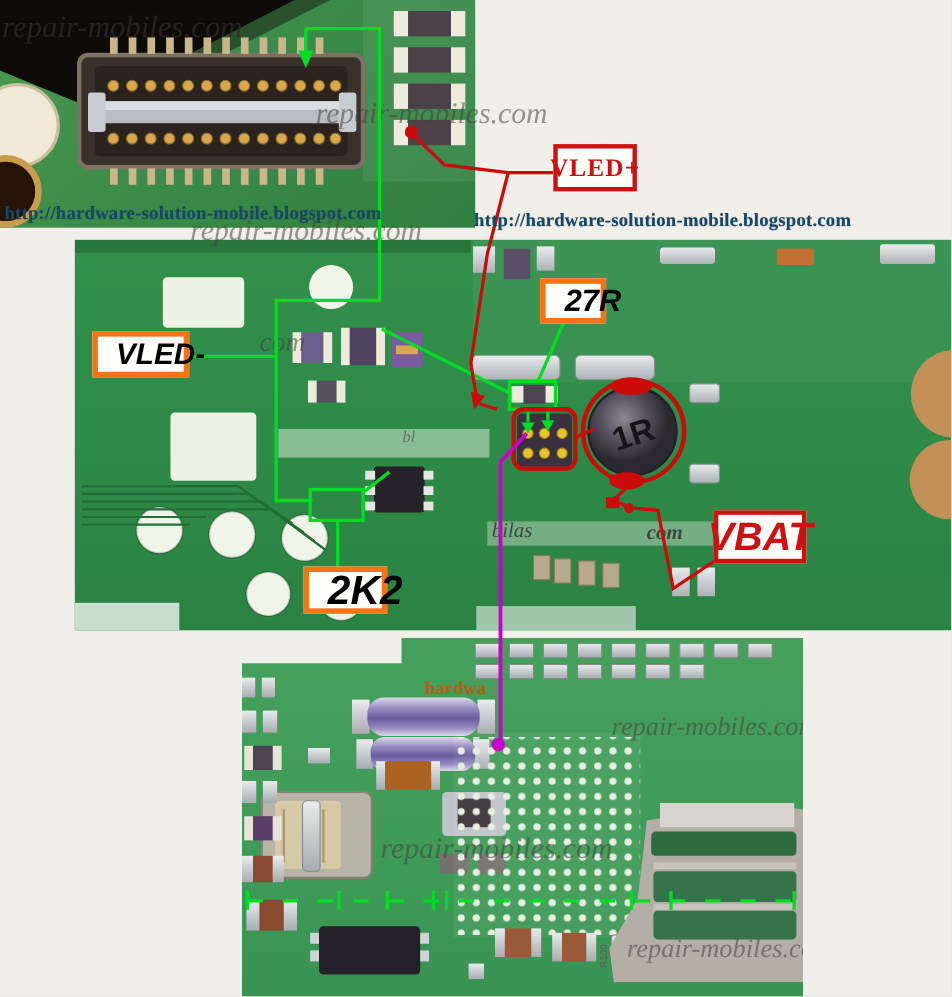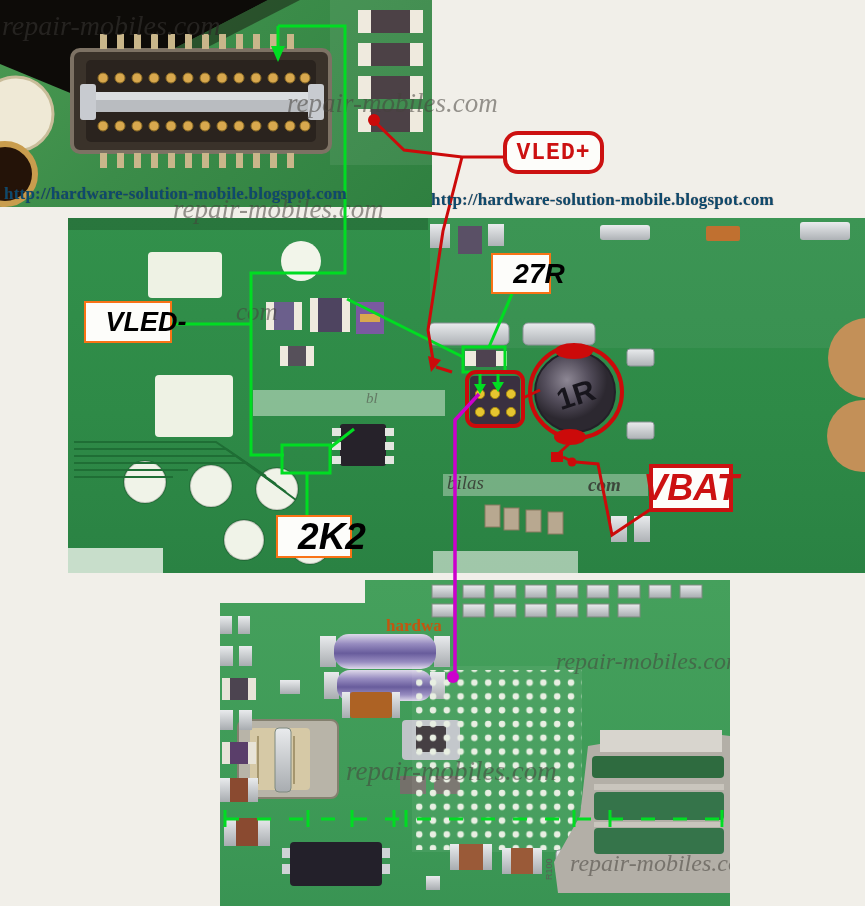--- a/index.html
+++ b/index.html
@@ -26,25 +26,25 @@
     position:absolute;font-family:"Liberation Serif",serif;font-weight:bold;
     font-size:17px;color:#0c4a6e;white-space:nowrap;z-index:10;
     text-shadow:0 0 1px rgba(120,30,0,.5);
     letter-spacing:.2px;
   }
   
   .callout{
     position:absolute;display:flex;align-items:center;justify-content:center;
     background:#fdfdfa;z-index:10;box-sizing:border-box;white-space:nowrap;
   }
-  .green-box{border:2px solid #f97316;color:#000;
+  .green-box{border:5px solid #f97316;color:#000;
     font-family:"Liberation Sans",sans-serif;font-weight:bold;font-style:italic;padding-left:36px;}
   .red-box{border:4px solid #cc1111;color:#cc1111;font-weight:bold;}
-  #lbl-vledplus{left:503px;top:131px;width:101px;height:43px;
-    font-family:Liberation Mono, monospace;font-size:23px;letter-spacing:1px;border-radius:15px;}
+  #lbl-vledplus{left:503px;top:131px;width:76px;height:43px;
+    font-family:Liberation Serif, serif;font-size:23px;letter-spacing:1px;}
   #lbl-vledminus{left:84px;top:301px;width:88px;height:42px;font-size:27px;}
   #lbl-27r{left:491px;top:253px;width:60px;height:41px;font-size:28px;}
   #lbl-2k2{left:276px;top:515px;width:76px;height:43px;font-size:37px;}
   #lbl-vbat{left:649px;top:464px;width:84px;height:48px;font-size:36px;
     font-family:"Liberation Sans",sans-serif;font-style:italic;}
   #overlay{position:absolute;left:0;top:0;z-index:5;pointer-events:none;}
   svg{display:block;}
 </style>
 </head>
 <body>

